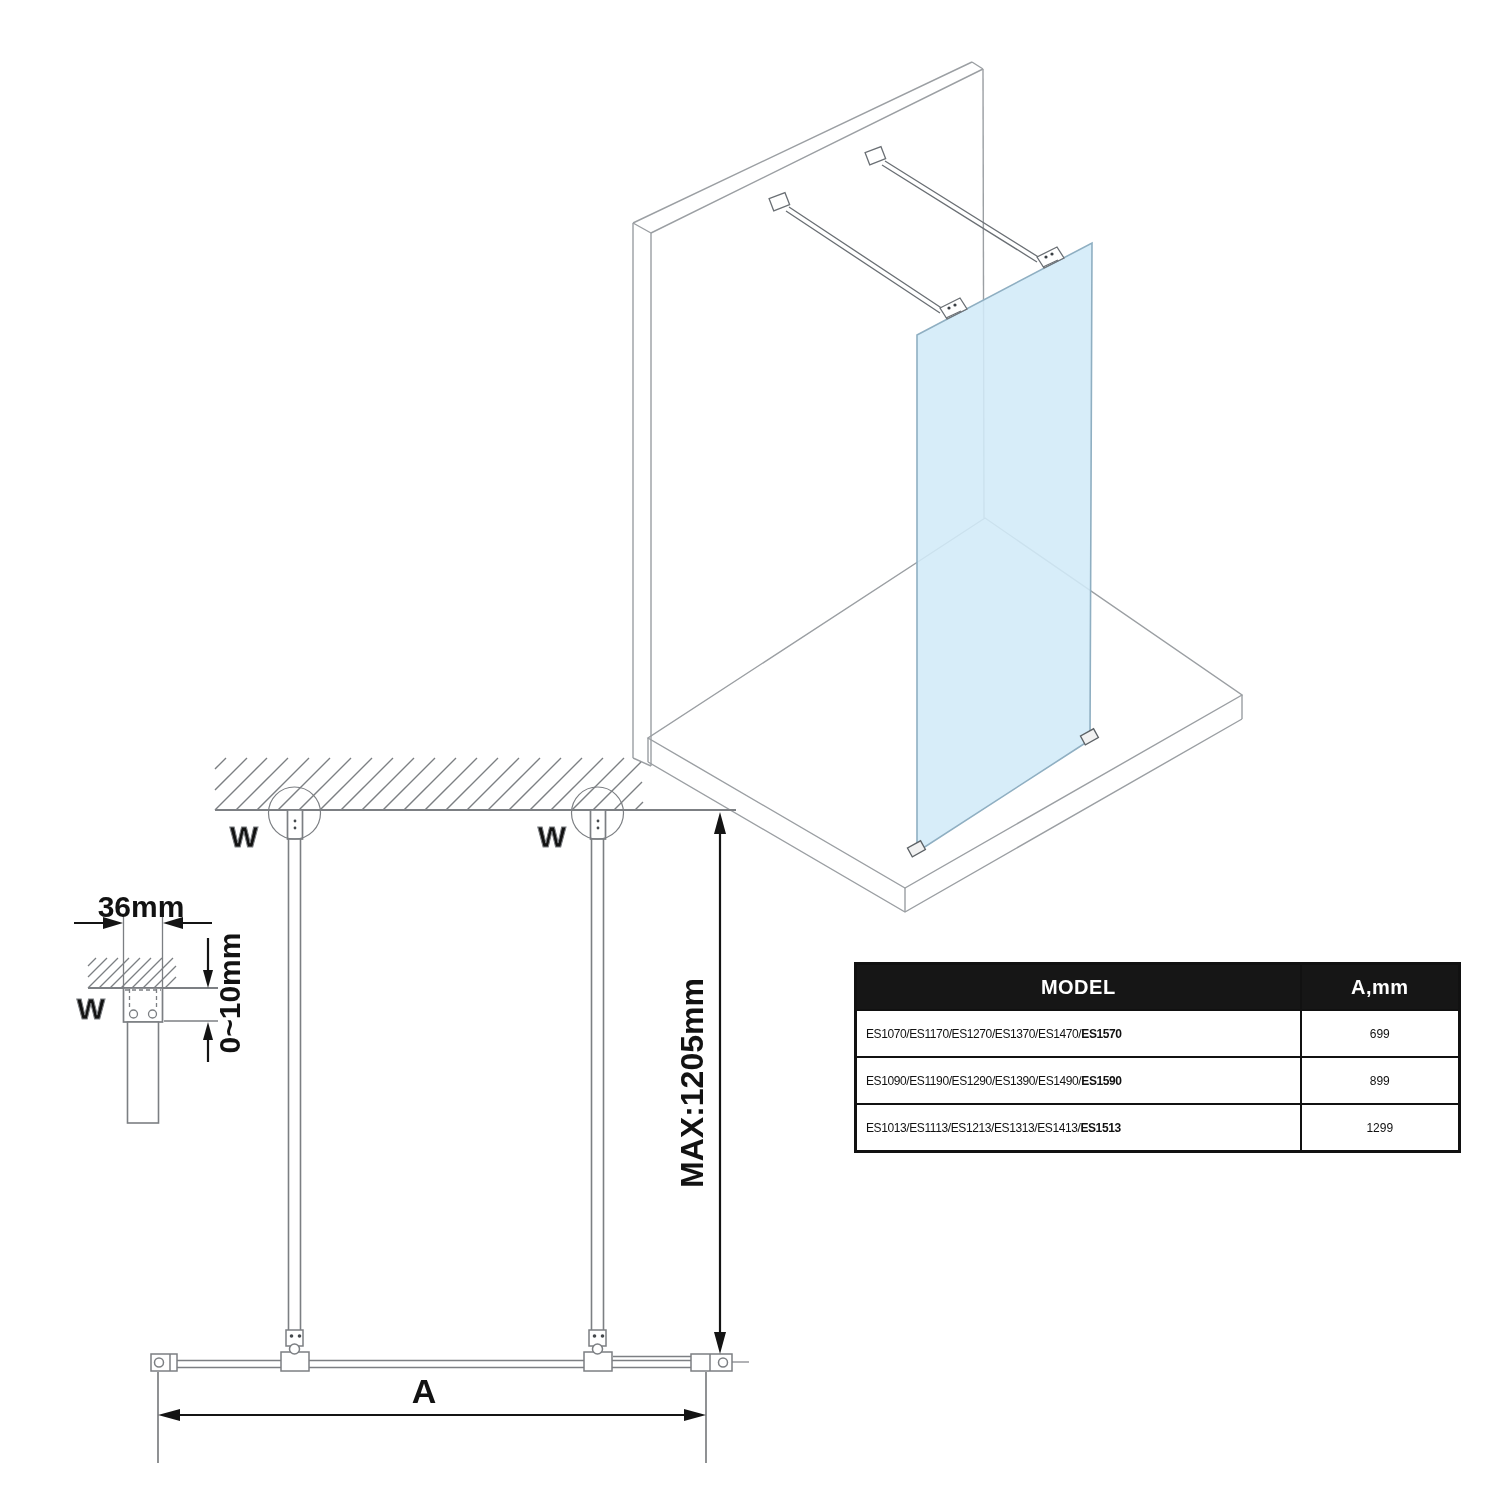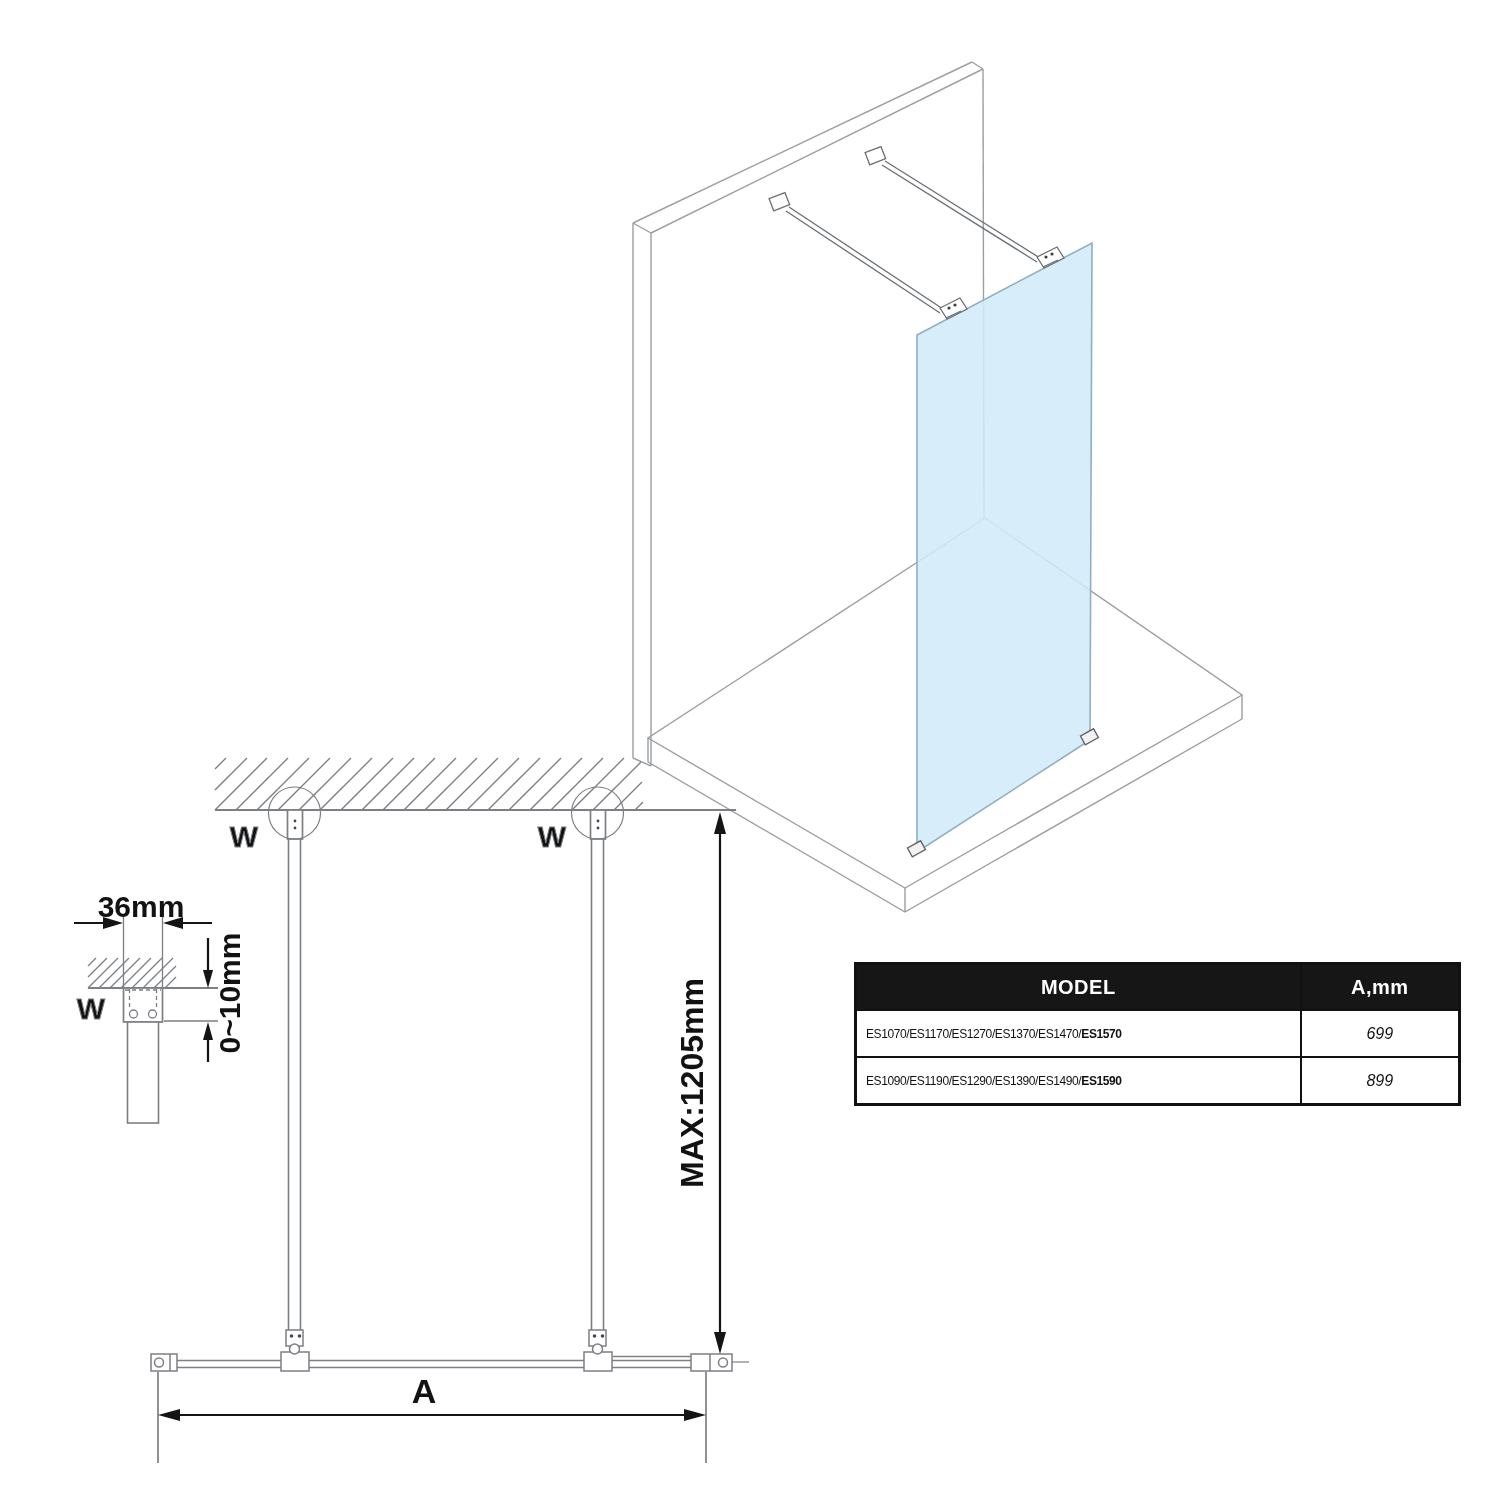--- a/index.html
+++ b/index.html
@@ -9,21 +9,21 @@
   
   .spec-table{position:absolute;left:822px;top:962px;width:604px;border-collapse:collapse;
               table-layout:fixed;background:#fff;margin-left:32px;}
   .spec-table th,.spec-table td{border:2px solid #111;overflow:hidden;}
   .spec-table{border:3px solid #111;}
   .spec-table thead th{background:#161616;color:#ffffff;font-size:20px;font-weight:bold;
               height:42px;text-align:center;letter-spacing:0.5px;}
   .spec-table tbody td{height:43px;color:#111;vertical-align:middle;background:#fff;}
   .spec-table td.m{padding-left:9px;font-size:12px;letter-spacing:-0.4px;white-space:nowrap;}
   .spec-table td.m b{font-weight:bold;}
-  .spec-table td.v{text-align:center;font-size:16px;font-style:italic;}
+  .spec-table td.v{text-align:center;font-size:12px;}
   
   text{font-family:"Liberation Sans",sans-serif;fill:#121212;font-weight:bold;}
 </style>
 </head>
 <body>
 
 <div class="canvas">
 
 <svg width="1500" height="1500" viewBox="0 0 1500 1500">
 
@@ -192,16 +192,20 @@
   </thead>
   <tbody>
     <tr>
       <td class="m"><span>ES1070/ES1170/ES1270/ES1370/ES1470/</span><b>ES1570</b></td>
       <td class="v">699</td>
     </tr>
     <tr>
       <td class="m"><span>ES1090/ES1190/ES1290/ES1390/ES1490/</span><b>ES1590</b></td>
       <td class="v">899</td>
     </tr>
+    <tr>
+      <td class="m"><span>ES1013/ES1113/ES1213/ES1313/ES1413/</span><b>ES1513</b></td>
+      <td class="v">1299</td>
+    </tr>
   </tbody>
 </table>
 
 </div>
 
 </body></html>

